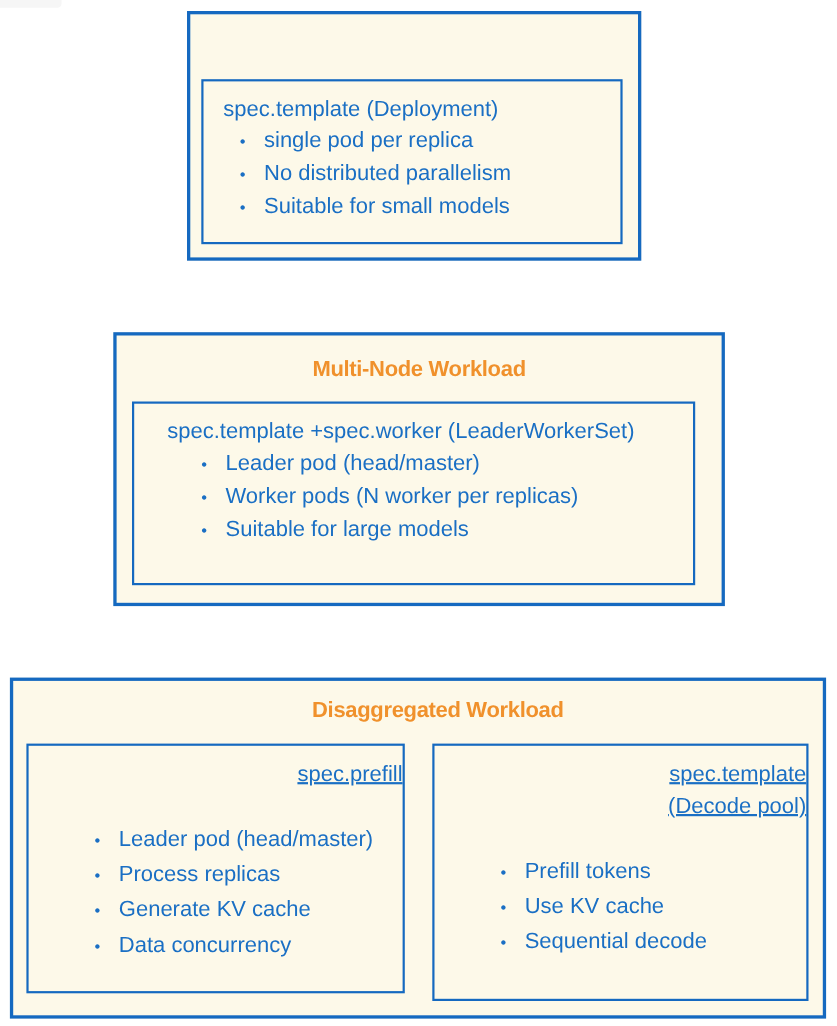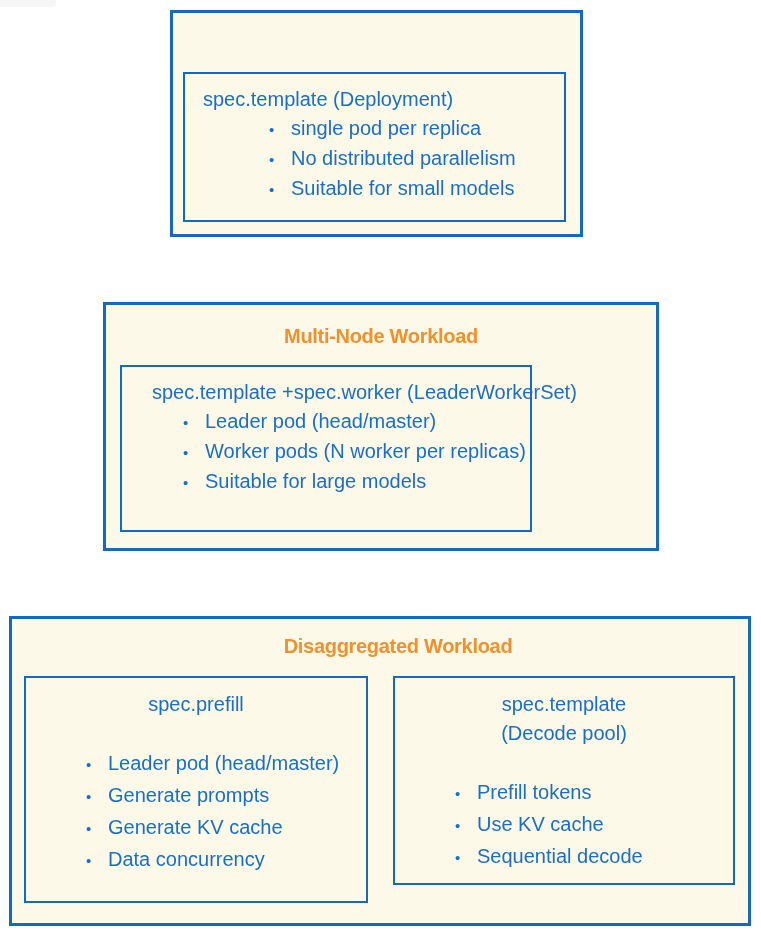--- a/index.html
+++ b/index.html
@@ -44,33 +44,33 @@
   .panel-3 .panel-title{margin-top:15px;padding-left:36px;}
 
   .card{
     position:absolute;
     background:var(--panel-bg);
     border:2px solid var(--blue-border);
     color:var(--blue-text);
     font-size:20px;
   }
   .card-1{left:10px;top:59px;width:383px;height:150px;padding-top:11px;}
-  .card-2{left:14px;top:60px;width:412px;height:167px;padding-top:11px;}
+  .card-2{left:14px;top:60px;width:512px;height:167px;padding-top:11px;}
   .card-3a{left:12px;top:57px;width:344px;height:227px;padding-top:12px;}
-  .card-3b{left:381px;top:57px;width:342px;height:209px;padding-top:12px;}
+  .card-3b{left:381px;top:57px;width:342px;height:234px;padding-top:12px;}
 
   .card-heading{margin:0;line-height:29px;white-space:nowrap;}
   .card-1 .card-heading{padding-left:18px;}
   .card-2 .card-heading{padding-left:30px;}
 
-  .card-heading-center{margin:0;text-align:center;line-height:29px;}
+  .card-heading-center{margin:0;text-align:right;line-height:29px;text-decoration:underline;}
 
   ul.bullets{list-style:none;margin:0;padding:0;}
   .bullets li{line-height:29px;white-space:nowrap;}
-  .card-1 .bullets li{padding-left:76px;}
+  .card-1 .bullets li{padding-left:25px;}
   .card-2 .bullets li{padding-left:53px;}
   .card-3a .bullets{margin-top:29px;}
   .card-3b .bullets{margin-top:29px;}
   .card-3a .bullets li,.card-3b .bullets li{line-height:30px;padding-left:52px;}
 
   .dot{
     display:inline-block;width:30px;text-align:left;
     padding-left:8px;
     font-size:15px;color:var(--blue-text);
   }
@@ -105,21 +105,21 @@
     </div>
   </section>
 
   <section class="panel panel-3">
     <h2 class="panel-title">Disaggregated Workload</h2>
 
     <div class="card card-3a">
       <p class="card-heading-center">spec.prefill</p>
       <ul class="bullets">
         <li><span class="dot">•</span><span>Leader pod (head/master)</span></li>
-        <li><span class="dot">•</span><span>Generate prompts</span></li>
+        <li><span class="dot">•</span><span>Process replicas</span></li>
         <li><span class="dot">•</span><span>Generate KV cache</span></li>
         <li><span class="dot">•</span><span>Data concurrency</span></li>
       </ul>
     </div>
 
     <div class="card card-3b">
       <p class="card-heading-center">spec.template</p>
       <p class="card-heading-center">(Decode pool)</p>
       <ul class="bullets">
         <li><span class="dot">•</span><span>Prefill tokens</span></li>

